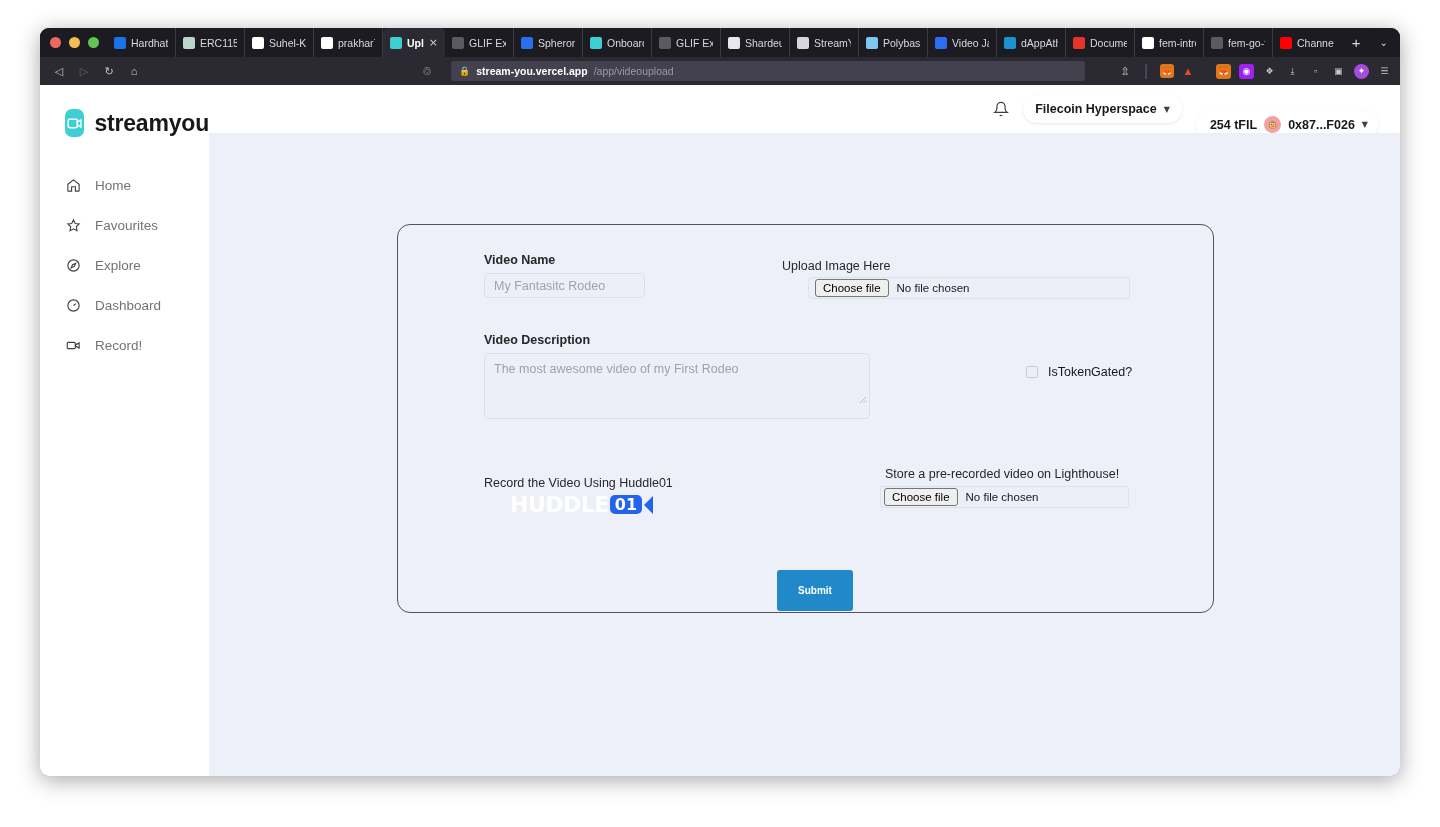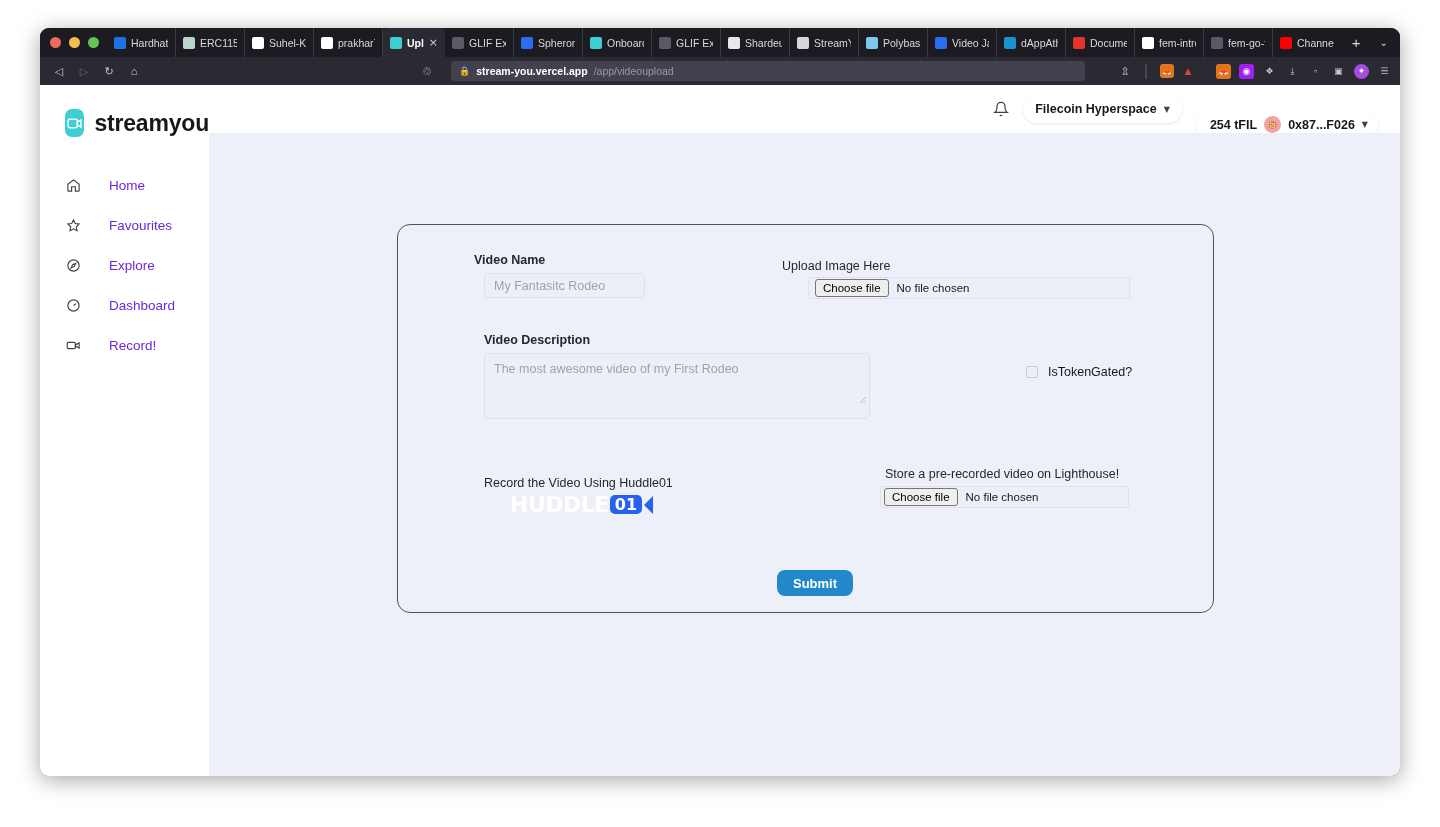--- a/index.html
+++ b/index.html
@@ -175,24 +175,24 @@
     background: #3ecfd4;
     border-radius: 7px;
     display: flex; align-items: center; justify-content: center;
   }
   #brand-name {
     font-size: 23px; font-weight: bold; color: #18181b;
     letter-spacing: -0.2px;
   }
   #nav-list { margin-top: 22px; }
   .nav-item {
-    display: flex; align-items: center; gap: 28px;
+    display: flex; align-items: center; gap: 14px;
     height: 40px;
     padding-left: 25px;
-    color: #6d28d9;
+    color: #737373;
     font-size: 13.5px;
   }
   .nav-item .ni-icon {
     width: 16px; height: 16px;
     display: flex; align-items: center; justify-content: center;
     color: #3f3f46;
   }
 
   
   #main { flex: 1 1 auto; display: flex; flex-direction: column; min-width: 0; }
@@ -249,21 +249,21 @@
     background: #eceff8;
     border: 1px solid #dcdfea;
     border-radius: 5px;
     font-size: 12.5px;
     color: #18181b;
     font-family: "Liberation Sans", sans-serif;
     outline: none;
   }
   .text-input::placeholder { color: #9ca3af; }
 
-  #video-name-label { position: absolute; left: 76px; top: 28px; text-align: right; }
+  #video-name-label { position: absolute; left: 86px; top: 28px; text-align: right; }
   #video-name-input {
     position: absolute; left: 86px; top: 48px;
     width: 161px; height: 25px;
     padding: 0 9px;
   }
 
   #video-desc-label { position: absolute; left: 86px; top: 108px; }
   #video-desc-input {
     position: absolute; left: 86px; top: 128px;
     width: 386px; height: 66px;
@@ -347,26 +347,26 @@
     background: #eceff8;
     border: 1px solid #dfe2ec;
     border-radius: 3px;
     display: flex; align-items: center;
     padding-left: 3px;
     gap: 8px;
   }
 
   #submit-btn {
     position: absolute; left: 379px; top: 345px;
-    width: 76px; height: 26px;
+    width: 76px; height: 41px;
     background: #2188c9;
     color: #ffffff;
     border: none;
-    border-radius: 8px;
-    font-size: 13px; font-weight: bold;
+    border-radius: 3px;
+    font-size: 10px; font-weight: bold;
     font-family: "Liberation Sans", sans-serif;
   }
 </style>
 </head>
 <body>
 
 <div id="desktop">
 
   <div id="browser-window">
 

